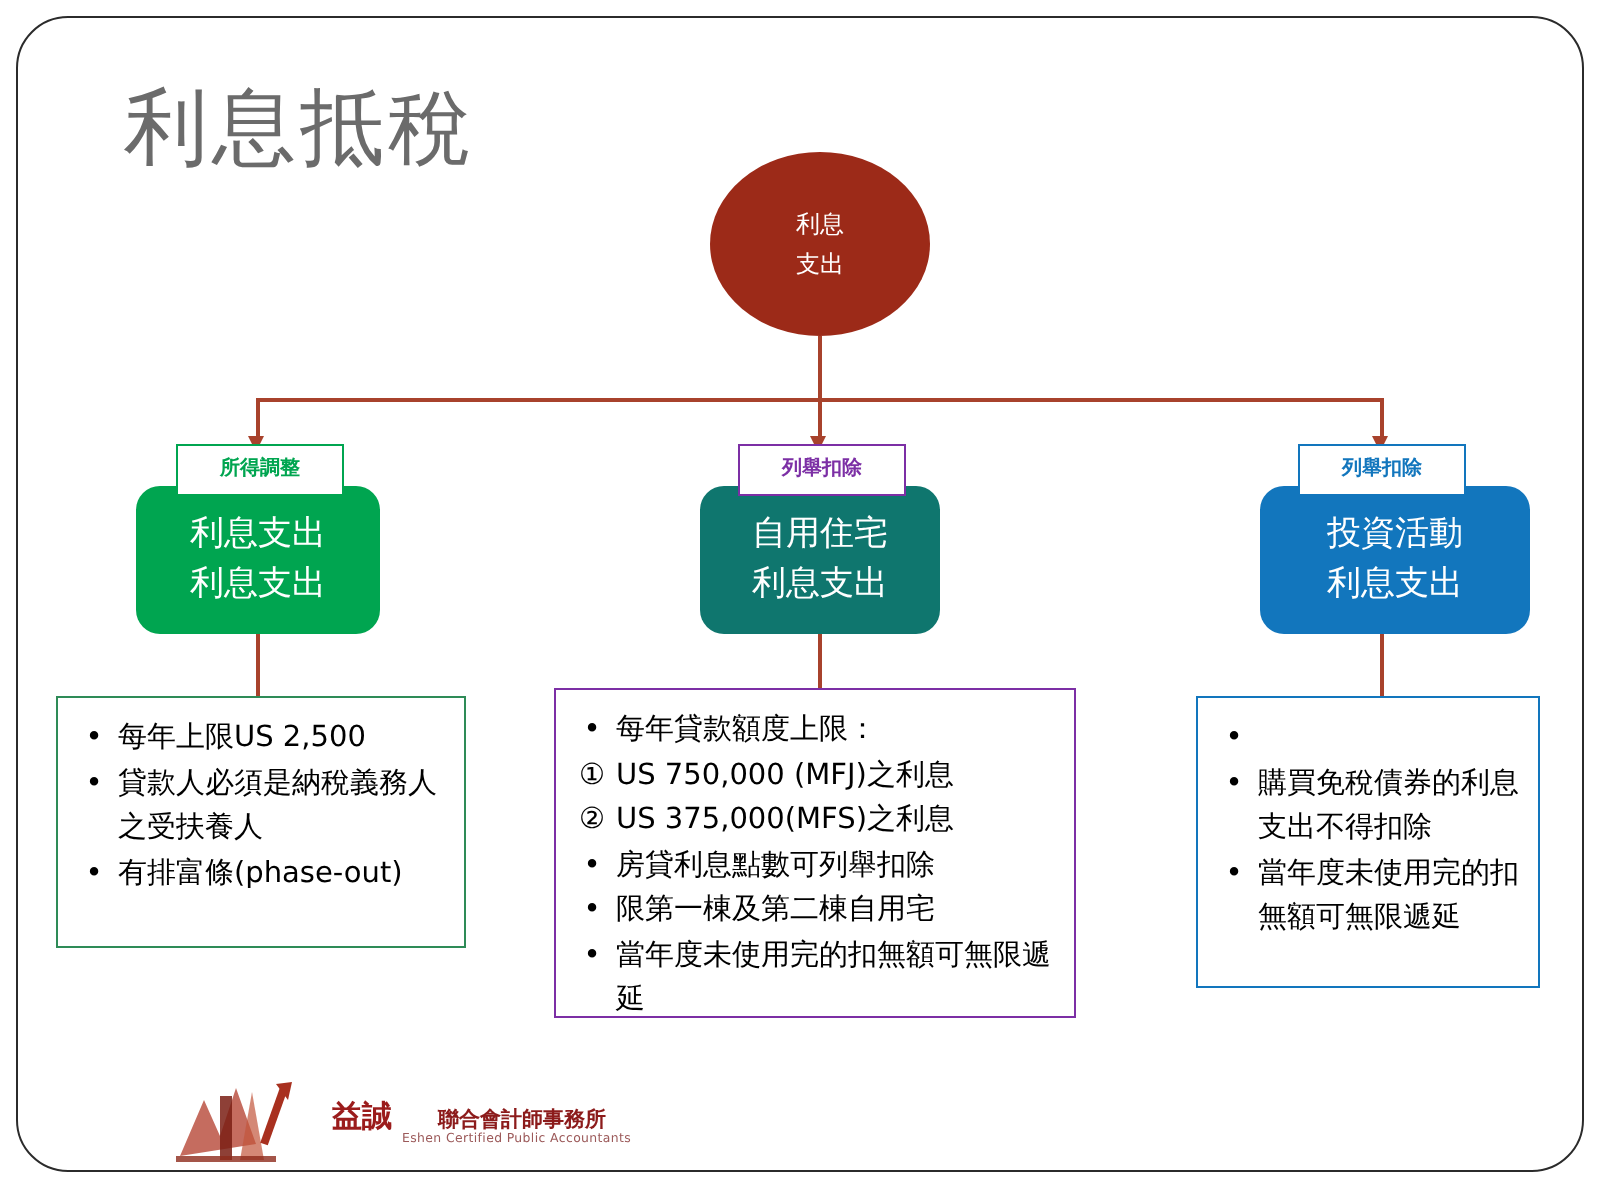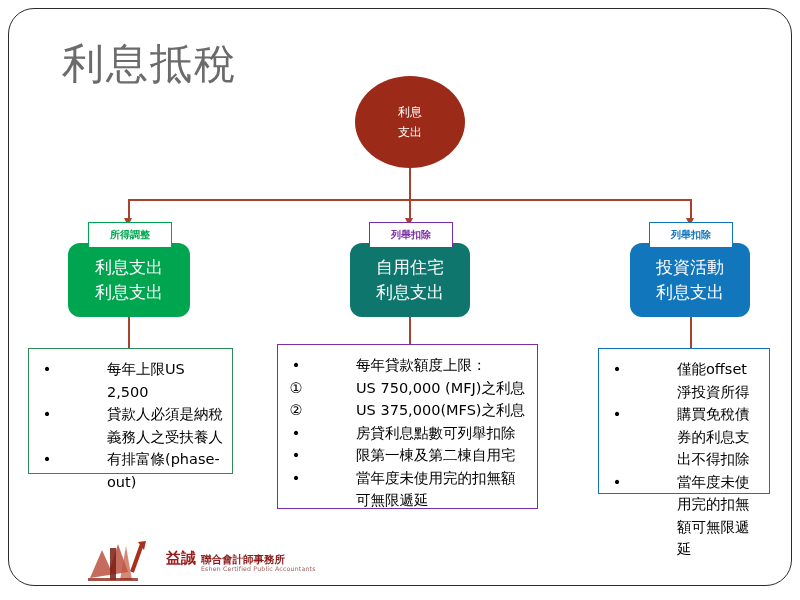--- a/index.html
+++ b/index.html
@@ -128,21 +128,20 @@
     margin: 0 0 0 0;
   }
   .bullets li .mk {
     flex: 0 0 auto;
     width: 24px;
     text-align: center;
     color: #000;
   }
   .bullets li .tx {
     flex: 1 1 auto;
-    margin-left: 48px;
   }
 
   
   #logo {
     position: absolute;
     left: 80px; top: 536px;
     width: 270px; height: 50px;
     display: flex;
     align-items: center;
   }
@@ -265,33 +264,32 @@
         <span class="mk">•</span>
         <span class="tx">限第一棟及第二棟自用宅</span>
       </li>
       <li>
         <span class="mk">•</span>
         <span class="tx">當年度未使用完的扣無額可無限遞延</span>
       </li>
     </ul>
   </div>
 
-  <div class="cat cat-blue" style="left:630px; top:243px; width:120px; height:74px;">
+  <div class="cat cat-blue" style="left:630px; top:243px; width:135px; height:74px;">
     <span class="ln">投資活動</span>
     <span class="ln">利息支出</span>
   </div>
   <div class="tab tab-blue" style="left:649px; top:222px; width:84px;">列舉扣除</div>
 
   <div class="conn v" style="left:690px; top:317px; height:32px;"></div>
 
   <div class="bullets b-blue" style="left:598px; top:348px; width:172px; height:146px;">
     <ul>
       <li>
         <span class="mk">•</span>
-        <span class="tx">僅能offset淨投資所得</span>
       </li>
       <li>
         <span class="mk">•</span>
         <span class="tx">購買免稅債券的利息支出不得扣除</span>
       </li>
       <li>
         <span class="mk">•</span>
         <span class="tx">當年度未使用完的扣無額可無限遞延</span>
       </li>
     </ul>
@@ -307,20 +305,20 @@
           <path d="M52 34 L62 6" stroke="#a8301f" stroke-width="4" fill="none"></path>
           <path d="M58 4 L66 3 L64 12 Z" fill="#a8301f"></path>
           <rect x="8" y="40" width="50" height="3" fill="#8d2a1c" opacity="0.8"></rect>
         </g>
       </svg>
     </div>
     <div id="logo-text">
       <div class="logo-row">
         <span class="logo-cn-big">益誠</span>
         <span class="logo-stack">
-          <span class="logo-cn-sm" style="display:block;">聯合會計師事務所</span>
+          <span class="logo-cn-sm" style="display:block;margin-left:18px;">聯合會計師事務所</span>
           <span class="logo-en" style="display:block;">Eshen Certified Public Accountants</span>
         </span>
       </div>
     </div>
   </div>
 
 </div>
 
 </body></html>

